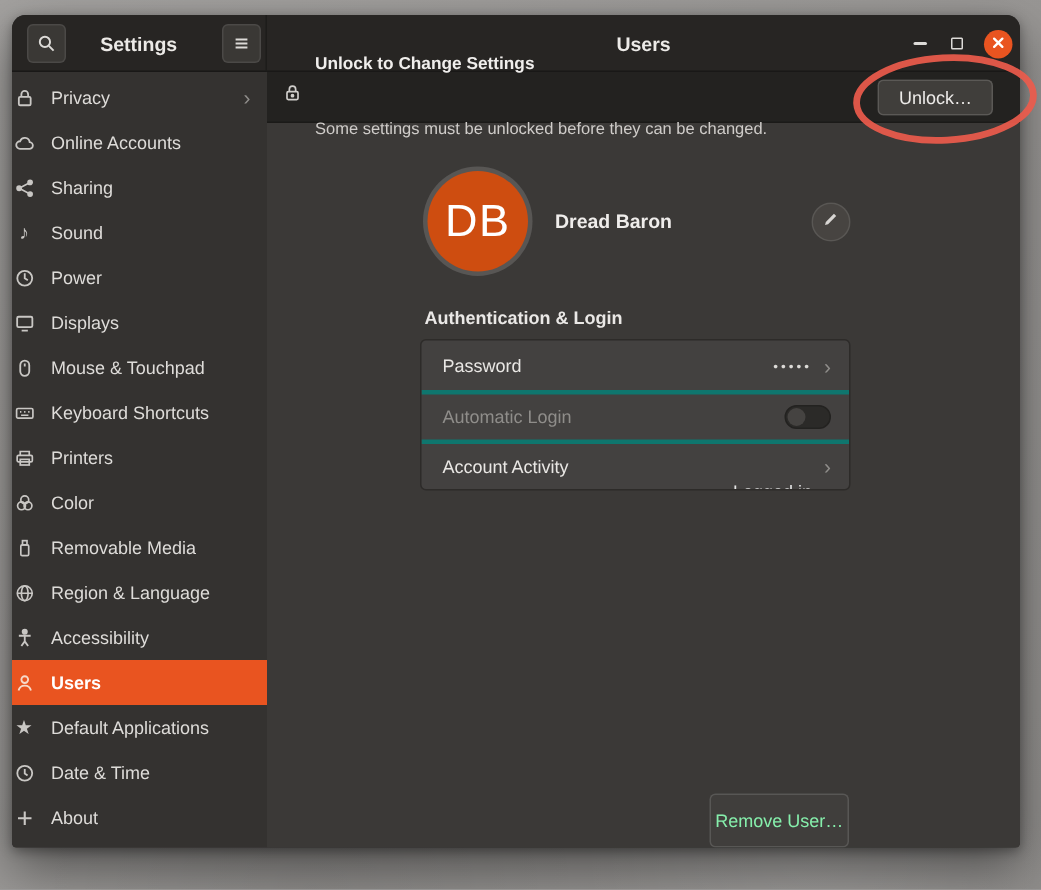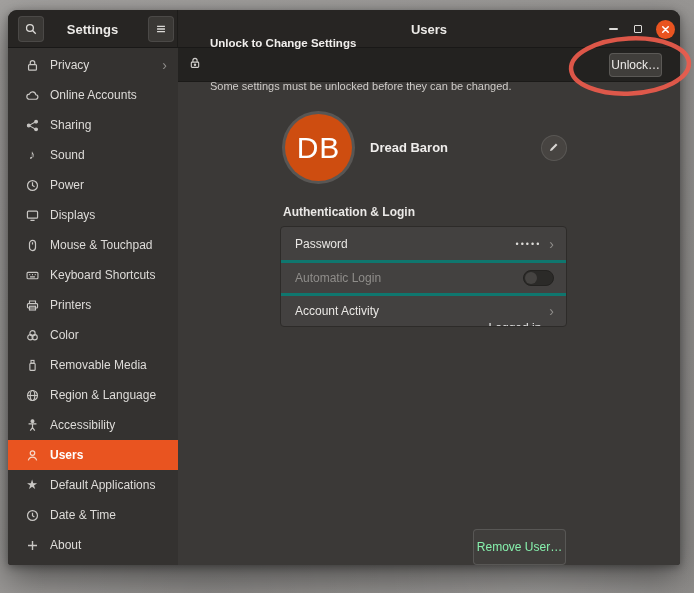--- a/index.html
+++ b/index.html
@@ -41,21 +41,21 @@
   .wc-max { position:absolute; top:0; height:38px; width:20px; display:flex; align-items:center; justify-content:center; }
   .wc-max i { display:block; width:8px; height:8px; border:1.5px solid #dddbd8; border-radius:1px; }
   .wc-close {
     position:absolute; top:10px; width:19px; height:19px; border-radius:50%;
     background:#E95420; display:flex; align-items:center; justify-content:center;
   }
   
   .sidebar { position:absolute; left:0; top:38px; width:170px; height:517px; background:#343230; padding-top:2px; }
   .side-item {
     position:relative; height:30px; display:flex; align-items:center;
-    padding-left:16px; cursor:default;
+    cursor:default;
   }
   .side-item .ic { width:16px; height:16px; margin-right:10px; display:flex; align-items:center; justify-content:center; color:#c9c7c4; flex:none; }
   .side-item .ic svg { display:block; }
   .side-item .ic .glyph { font-size:13px; line-height:16px; color:#c9c7c4; }
   .side-item .lbl { color:#dedcd9; font-size:12px; white-space:nowrap; }
   .side-item .chev { margin-left:auto; margin-right:11px; color:#8f8d8a; font-size:14px; line-height:1; }
   .side-item.selected { background:#E95420; }
   .side-item.selected .lbl { color:#ffffff; font-weight:bold; }
   .side-item.selected .ic { color:#f6d9c9; }
   
@@ -63,21 +63,21 @@
   .banner {
     position:absolute; left:0; top:0; width:502px; height:34px;
     background:#232220; border-bottom:1px solid #1b1a18;
     display:flex; align-items:center;
   }
   .banner .lock { margin-left:10px; margin-right:8px; color:#cfcdca; flex:none; }
   .banner-text { display:flex; flex-direction:column; justify-content:center;gap:30px; }
   .banner-title { color:#f0eeec; font-size:11.5px; font-weight:bold; line-height:13px; }
   .banner-sub { color:#cfccc9; font-size:11px; line-height:13px; }
   .unlock-btn {
-    position:absolute; right:18px; top:5px; height:24px; padding:0 1px;
+    position:absolute; right:18px; top:5px; height:24px; padding:0 13px;
     background:#403e3b; border:1px solid rgba(255,255,255,.14); border-radius:4px;
     color:#edebe9; font-size:12px; display:flex; align-items:center;
   }
   
   .avatar {
     position:absolute; left:107px; top:66px; width:67px; height:67px; border-radius:50%;
     background:#CE4D10; box-shadow:0 0 0 3px rgba(255,255,255,.15);
     display:flex; align-items:center; justify-content:center;
     color:#ffffff; font-size:30px; letter-spacing:1px;
   }

